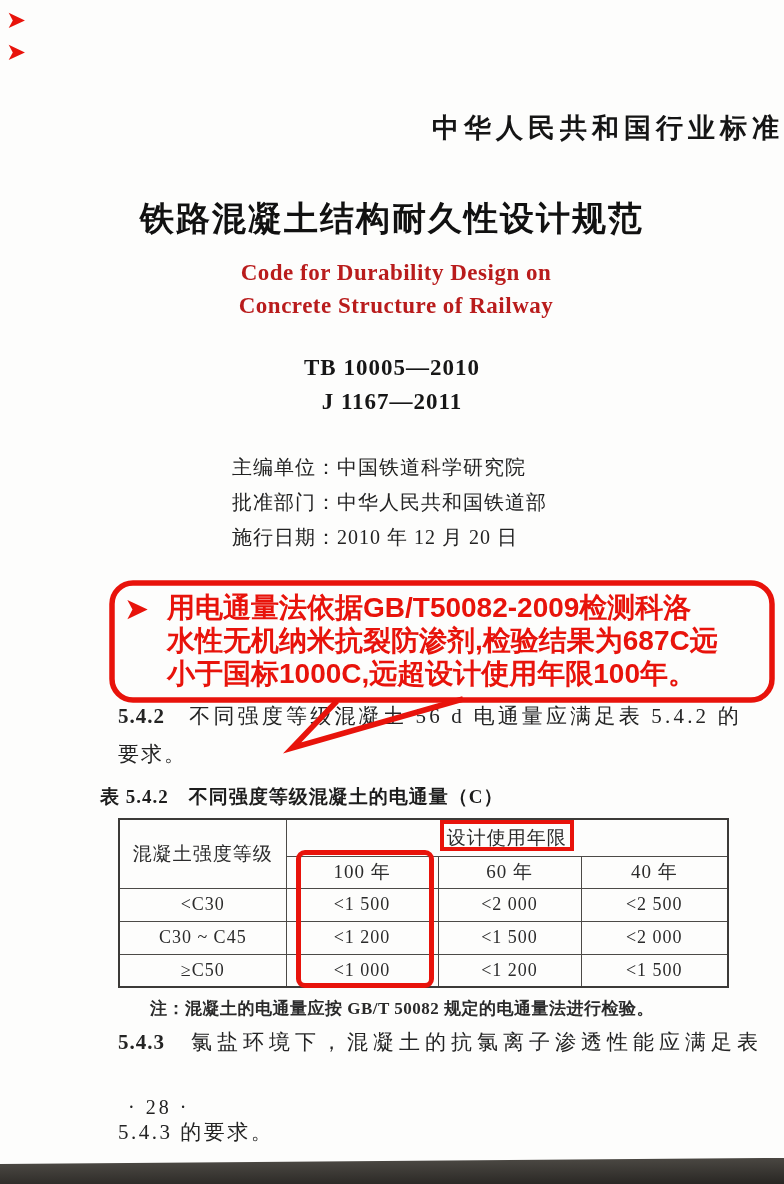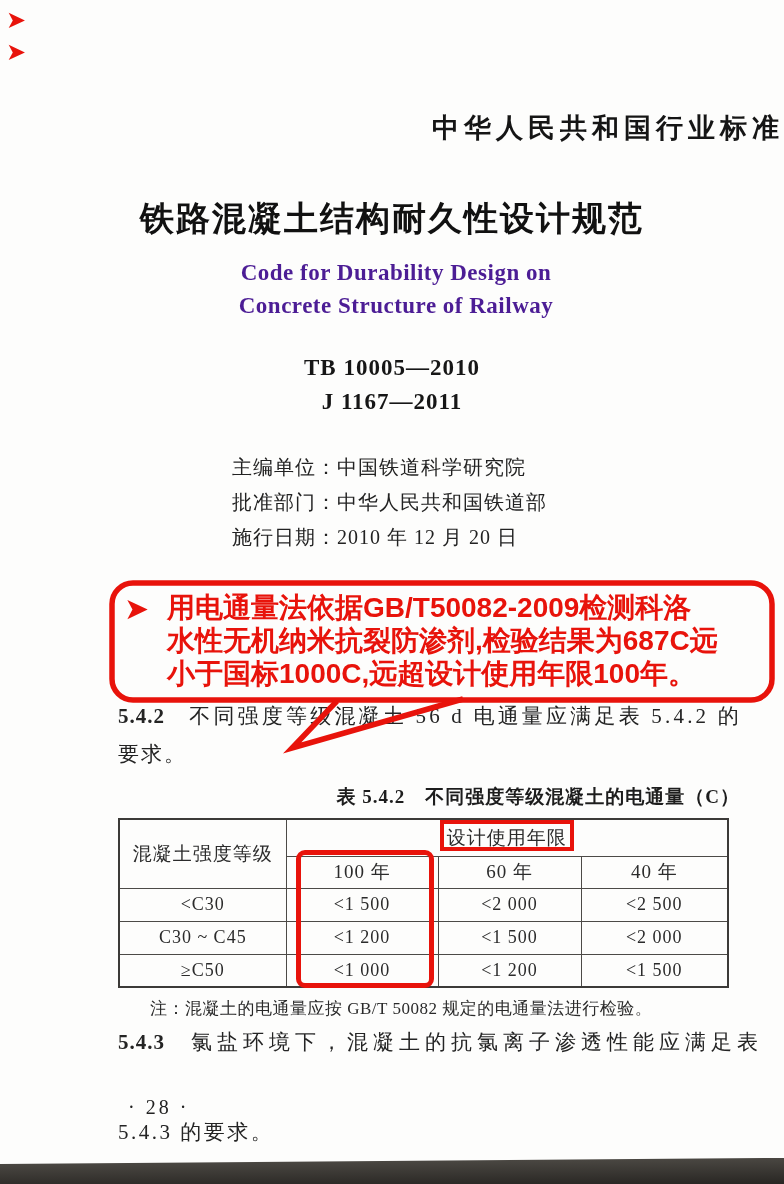--- a/index.html
+++ b/index.html
@@ -15,55 +15,55 @@
   .abs { position: absolute; }
   .center { left:0; width:784px; text-align:center; }
 
   
   .corner-mark { position:absolute; left:6px; color:#e8130b; font-size:24px; font-weight:bold;
     font-family:"DejaVu Sans", sans-serif; line-height:1; }
 
   
   .std-label { top:110px; font-size:27px; font-weight:bold; letter-spacing:5px; color:#151515;text-align:right; }
   .title-cn  { top:196px; font-size:34px; font-weight:bold; letter-spacing:2px; color:#111; }
-  .title-en  { font-size:23px; font-weight:bold; letter-spacing:0.5px; padding-left:8px; color:#4c1d95; }
+  .title-en  { font-size:23px; font-weight:bold; letter-spacing:0.5px; padding-left:8px; color:#b91c1c; }
   .code-line { font-size:23px; font-weight:bold; letter-spacing:1px; color:#161616; }
 
   .pub-block { left:232px; top:450px; font-size:20px; line-height:35px; color:#222; letter-spacing:1px; }
 
   
   .bubble-svg { left:100px; top:573px; width:690px; height:192px; pointer-events:none; z-index:5; }
   .anno-arrow { left:124px; top:591px; font-size:30px; font-weight:bold; color:#e8130b;
     font-family:"DejaVu Sans", sans-serif; z-index:6; }
   .anno-line { position:absolute; left:167px; font-size:28px; font-weight:bold; color:#e8130b;
     font-family:"Liberation Sans", sans-serif; letter-spacing:0px; white-space:nowrap; z-index:6; }
 
   
   .para { color:#242424; font-size:21px; white-space:nowrap; }
   .para b { letter-spacing:1px; }
   .s542-l1 { left:118px; top:702px; letter-spacing:3.2px; }
   .s542-l2 { left:118px; top:740px; letter-spacing:2px; }
-  .tbl-caption { top:784px; left:100px; width:640px; text-align:right;
+  .tbl-caption { top:784px; left:100px; width:640px; text-align:left;
     font-size:19px; font-weight:bold; color:#1d1d1d; letter-spacing:1px; }
 
   
   .tbl { left:118px; top:818px; border-collapse:collapse; table-layout:fixed; }
   .tbl td { border:1.6px solid #4c4a47; text-align:center; vertical-align:middle;
     font-size:19px; color:#2b2b2b; letter-spacing:1px; }
   .tbl { border:2.4px solid #3c3a38; }
   .tbl .h-group { height:37px; }
   .tbl .h-sub td { height:32px;margin-left:12px; }
   .tbl .r td { height:33px; font-size:18px; }
 
   .red-box-year { left:440px; top:820px; width:134px; height:31px;
     border:4px solid #e8130b; z-index:4; }
   .red-box-col { left:296px; top:850px; width:138px; height:138px;
     border:5px solid #e8130b; border-radius:9px; z-index:4; }
 
-  .note { left:150px; top:997px; font-size:17px; color:#2a2a2a; letter-spacing:0.5px; white-space:nowrap; }
+  .note { left:150px; top:997px; font-size:17px; color:#2a2a2a; letter-spacing:0.5px; white-space:nowrap;font-weight:bold; }
   .s543-l1 { left:118px; top:1028px; letter-spacing:5px; }
   .s543-l2 { left:118px; top:1118px; letter-spacing:2.5px; }
   .page-num { left:128px; top:1096px; font-size:20px; color:#222; letter-spacing:3px; }
 
   
   .scan-band { left:-8px; top:1161px; width:800px; height:30px;
     background:linear-gradient(#4a4742, #23211e); transform:rotate(-0.45deg); z-index:2; }
 </style>
 </head>
 <body>

